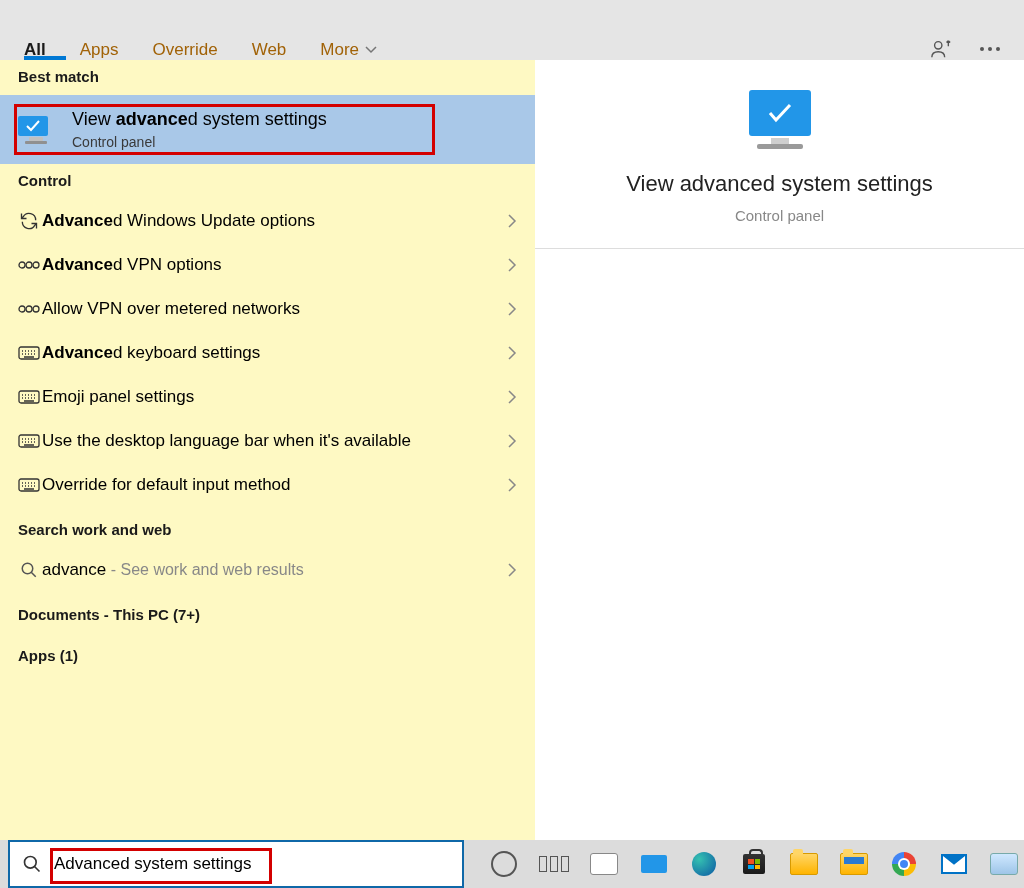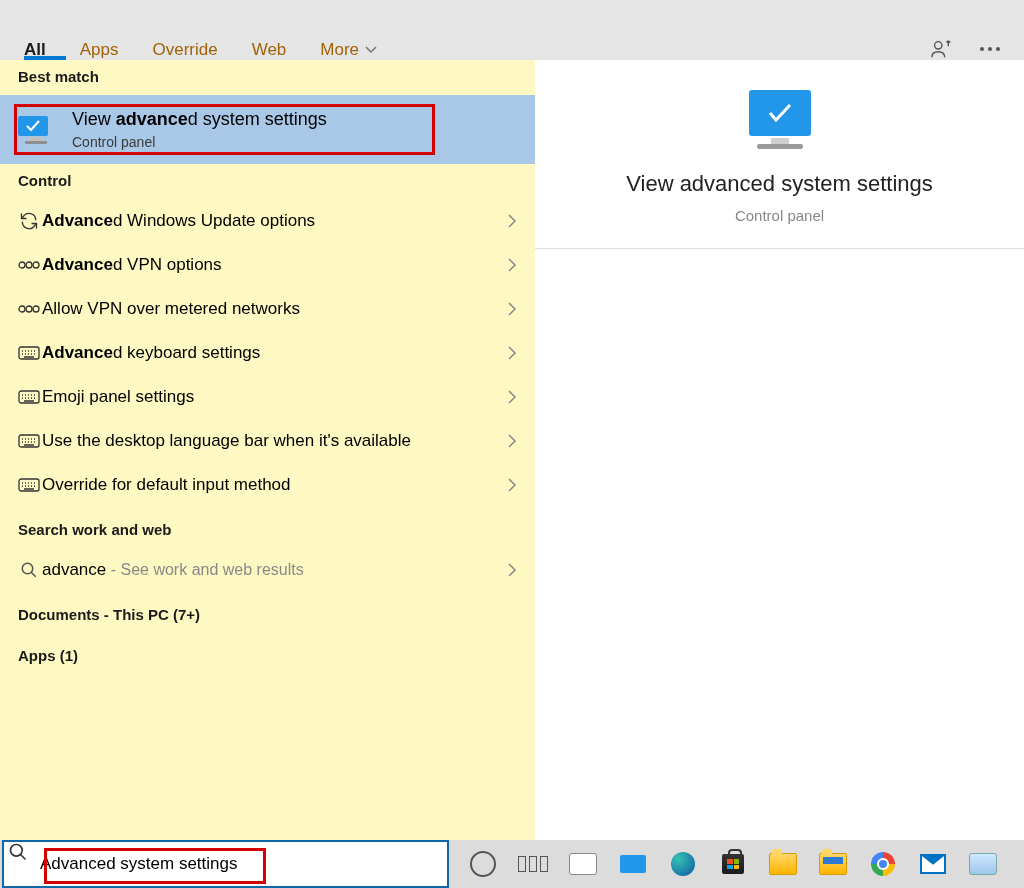--- a/index.html
+++ b/index.html
@@ -58,21 +58,21 @@
 .monitor-L .bs{width:46px;height:5px;background:#9a9a9a;margin:0 auto;border-radius:2px}
 .detail-hero .t{font-size:22px;color:#222;margin-top:22px;text-align:center}
 .detail-hero .s{font-size:15px;color:#888;margin-top:10px}
 
 .action{display:flex;align-items:center;gap:22px;padding:20px 30px;color:#222;font-size:17px;cursor:pointer;position:relative}
 .action .redbox-b{position:absolute;left:18px;top:10px;width:124px;height:42px;border:3px solid #d30000;pointer-events:none}
 .reddash{position:absolute;left:0;top:26px;width:12px;height:4px;background:#d30000}
 
 
 .taskbar{height:48px;background:#dcdcdc;display:flex;align-items:center}
-.search-box{background:#fff;height:44px;margin:2px;width:435px;border:2px solid #0f68a8;display:flex;padding:0 4px;gap:10px;position:relative}
+.search-box{background:#fff;height:44px;margin:8px;width:435px;border:2px solid #0f68a8;display:flex;align-items:center;padding:0 12px;gap:10px;position:relative}
 .search-box input{border:none;outline:none;flex:1;font-size:17px;color:#000;background:transparent}
 .search-box .redbox-c{position:absolute;left:40px;top:6px;width:216px;height:30px;border:3px solid #d30000;pointer-events:none}
 
 .taskbar .rest{flex:1;display:flex;align-items:center;gap:10px;padding-left:12px}
 .tb{width:40px;height:40px;display:flex;align-items:center;justify-content:center;cursor:pointer}
 
 
 .sq{width:26px;height:20px;border-radius:3px}
 .ie-chrome{width:24px;height:24px;border-radius:50%;background:conic-gradient(#ea4335 0 90deg,#fbbc05 90deg 180deg,#34a853 180deg 270deg,#4285f4 270deg 360deg);position:relative}
 .ie-chrome::after{content:"";position:absolute;inset:6px;background:#fff;border-radius:50%}

